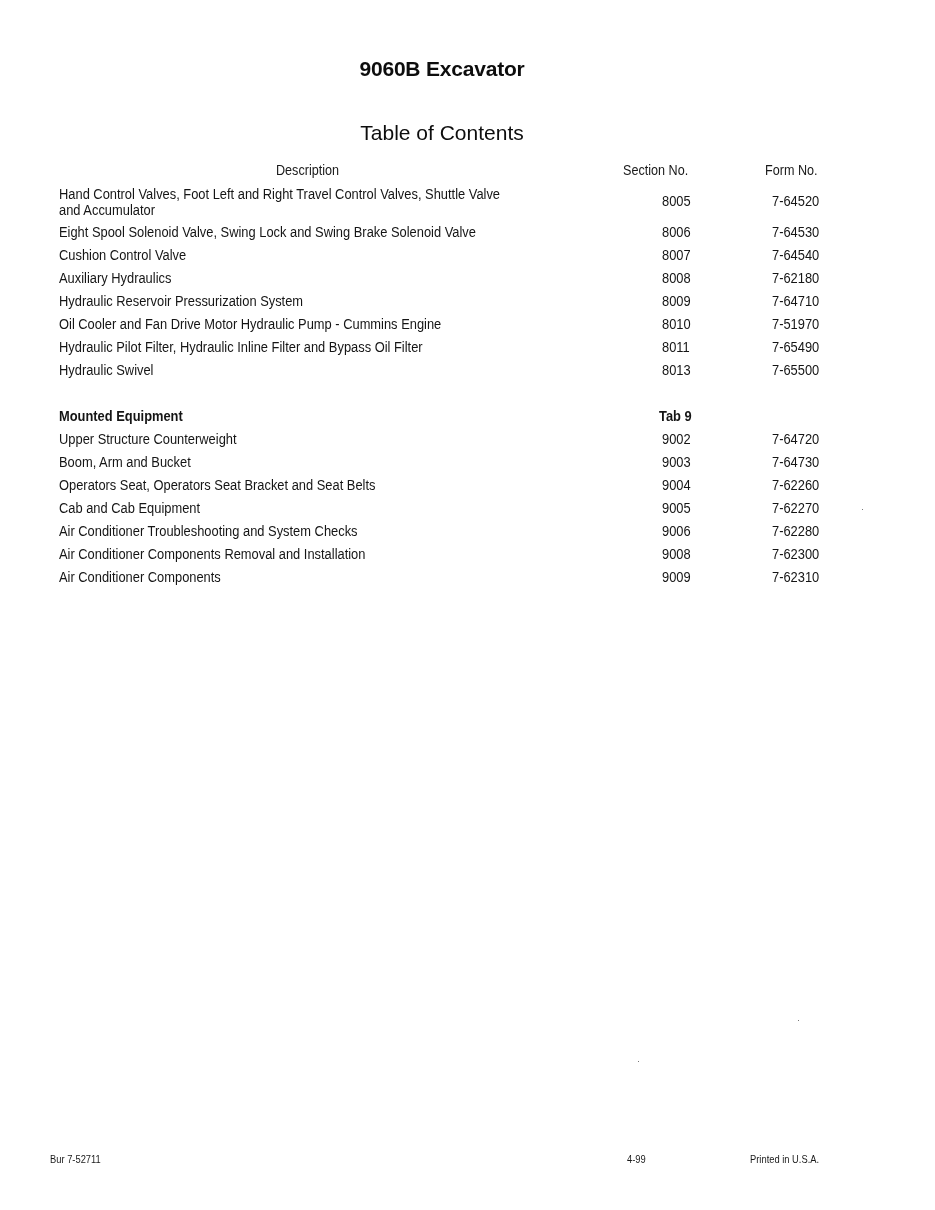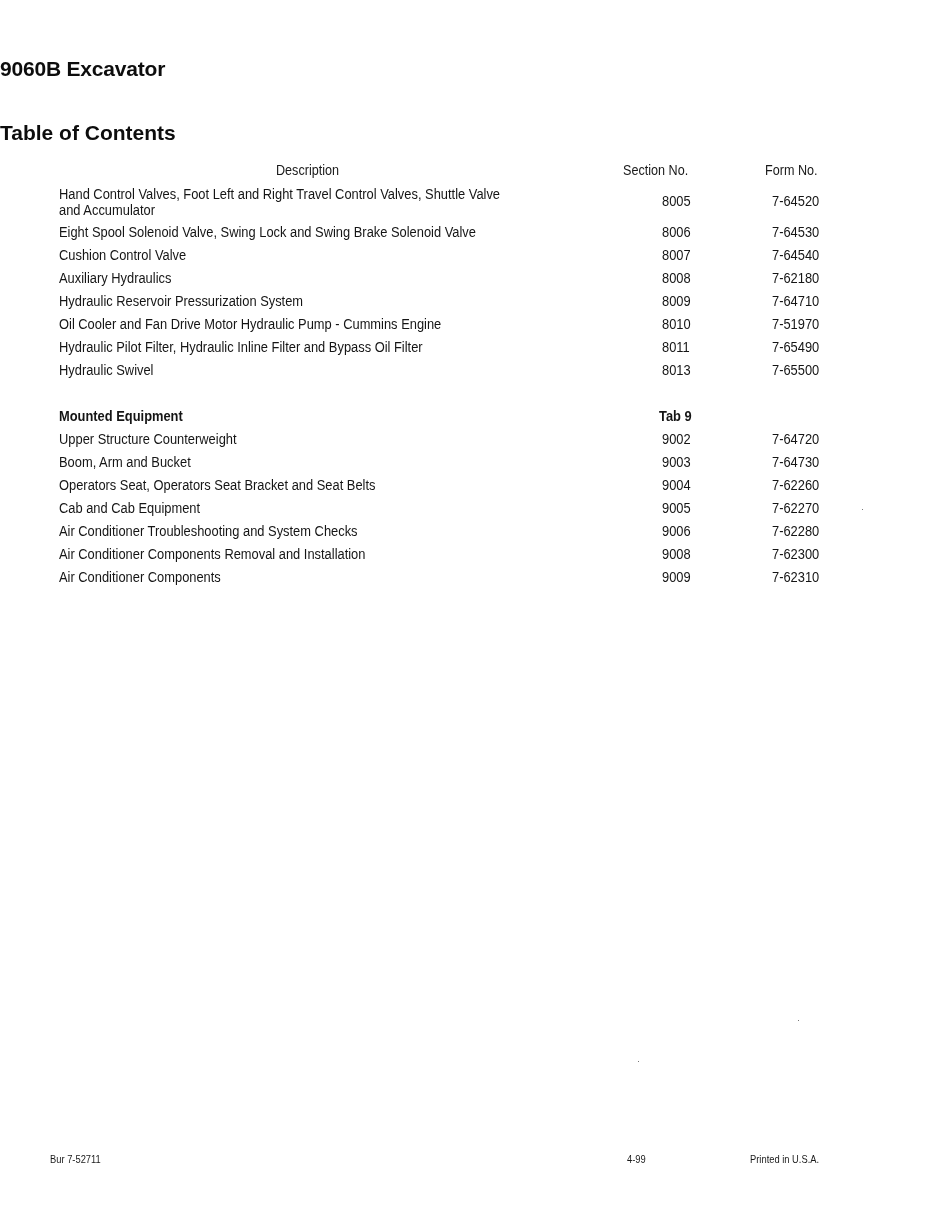--- a/index.html
+++ b/index.html
@@ -1,27 +1,27 @@
 <!DOCTYPE html>
 <html><head>
   <meta charset="utf-8">
   <style>
     html, body { margin: 0; padding: 0; background: #ffffff; }
     body {
       width: 935px; height: 1210px; position: relative; overflow: hidden;
       font-family: "Liberation Sans", sans-serif; color: #111111;
     }
-    .title-block { position: absolute; left: 0; width: 884px; top: 56px; text-align: left; }
+    .title-block { position: absolute; left: 0; width: 884px; top: 56px; text-align: center; }
     .title-line {
       font-family: "Liberation Sans", sans-serif; font-weight: bold;
       font-size: 21px; line-height: 26px; letter-spacing: -0.2px; color: #0d0d0d;
     }
     .toc-heading {
-      position: absolute; left: 0; width: 884px; top: 120px; 
-      font-weight: bold; font-size: 21px; line-height: 26px; color: #0d0d0d;
+      position: absolute; left: 0; width: 884px; top: 120px; text-align: center;
+      font-weight: normal; font-size: 21px; line-height: 26px; color: #0d0d0d;
     }
     .col-head {
       position: absolute; top: 162px; font-size: 14px; line-height: 17px;
       transform: scaleX(0.9); transform-origin: left top; color: #1a1a1a;
     }
     .col-head.desc { left: 276px; }
     .col-head.sec { left: 623px; }
     .col-head.form { left: 765px; }
 
     .row { position: absolute; left: 0; width: 935px; font-size: 14px; line-height: 16px; color: #151515; }

